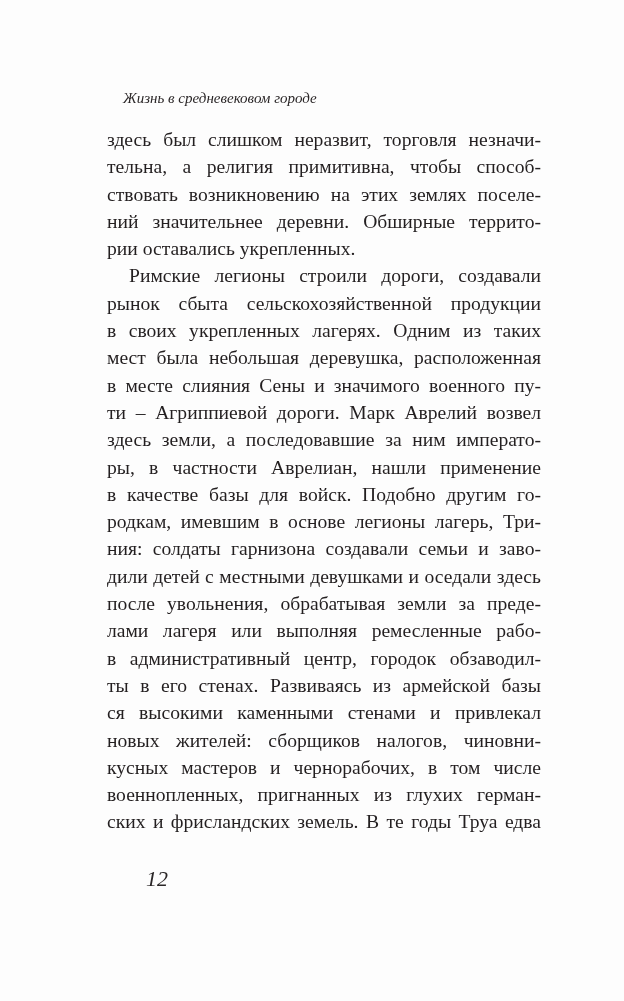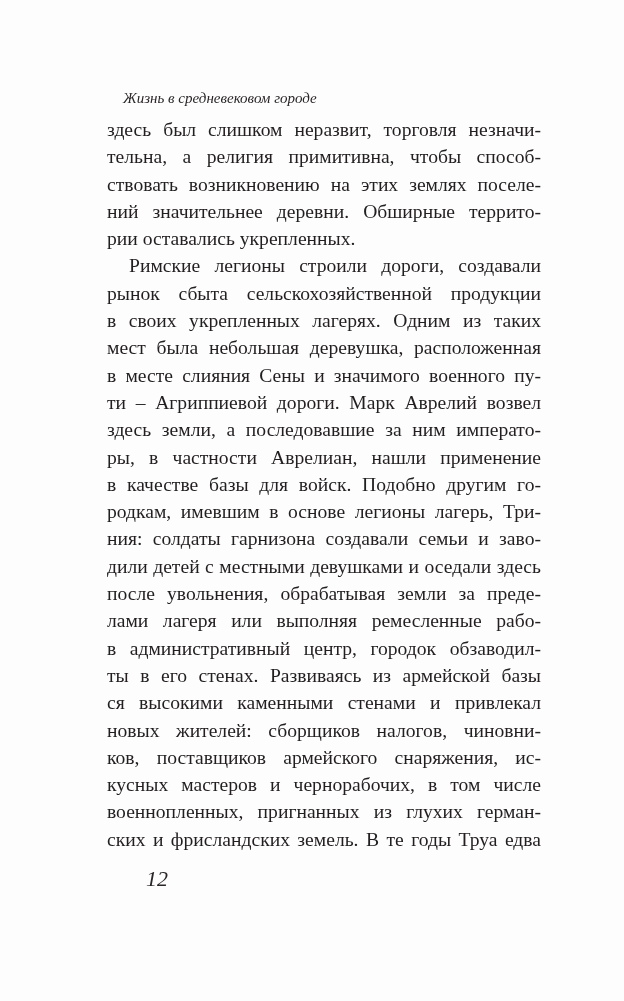--- a/index.html
+++ b/index.html
@@ -15,21 +15,21 @@
     position: absolute;
     left: 107px; top: 90px;
     font-style: italic;
     font-size: 15px;
     color: #2a2627;
     white-space: nowrap;
     margin-left: 16px;
   }
   .body-text {
     position: absolute;
-    left: 107px; top: 116px;
+    left: 107px; top: 126px;
     width: 434px;
   }
   .line {
     height: 27.3px;
     line-height: 27.3px;
     font-size: 19.6px;
     white-space: nowrap;
     text-align: justify;
     text-align-last: justify;
   }
@@ -66,19 +66,18 @@
     <div class="line">в качестве базы для войск. Подобно другим го-</div>
     <div class="line">родкам, имевшим в основе легионы лагерь, Три-</div>
     <div class="line">ния: солдаты гарнизона создавали семьи и заво-</div>
     <div class="line">дили детей с местными девушками и оседали здесь</div>
     <div class="line">после увольнения, обрабатывая земли за преде-</div>
     <div class="line">лами лагеря или выполняя ремесленные рабо-</div>
     <div class="line">в административный центр, городок обзаводил-</div>
     <div class="line">ты в его стенах. Развиваясь из армейской базы</div>
     <div class="line">ся высокими каменными стенами и привлекал</div>
     <div class="line">новых жителей: сборщиков налогов, чиновни-</div>
-    <div class="line">ков, поставщиков армейского снаряжения, ис-</div>
     <div class="line">кусных мастеров и чернорабочих, в том числе</div>
     <div class="line">военнопленных, пригнанных из глухих герман-</div>
     <div class="line">ских и фрисландских земель. В те годы Труа едва</div>
   </div>
 
 <div class="page-number">12</div>
 
 </body></html>

